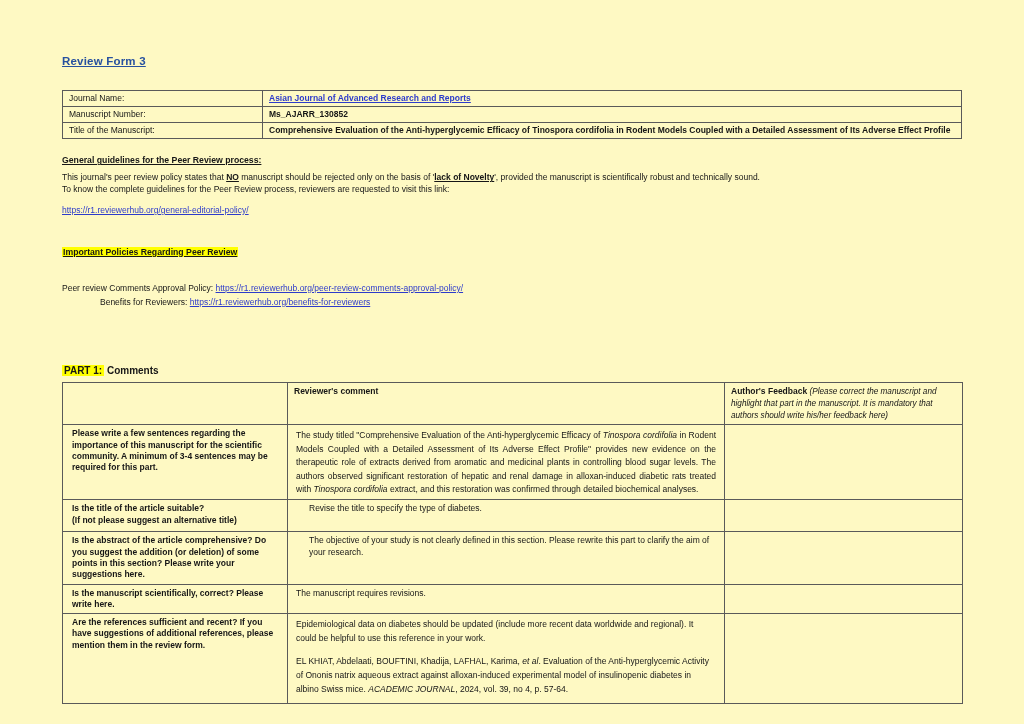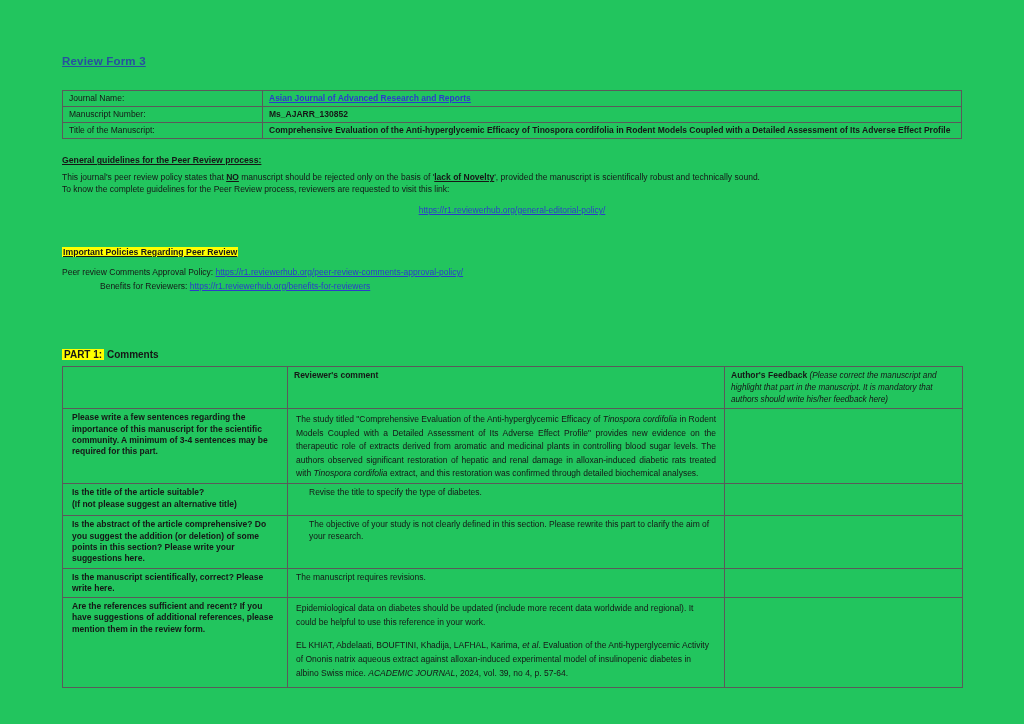--- a/index.html
+++ b/index.html
@@ -2,21 +2,21 @@
 <html><head>
 <meta charset="utf-8">
 <style>
   * { margin:0; padding:0; box-sizing:border-box; }
   html,body { background:#ffffff; }
   body {
     width:1024px; height:724px; overflow:hidden;
     font-family:"Liberation Sans", sans-serif;
     color:#161616;
   }
-  .page { width:1024px; height:724px; padding:55px 62px 0 62px; background:#22c55e; }
+  .page { width:1024px; height:724px; padding:55px 62px 0 62px; background:#fef9c3; }
 
   .doc-title {
     font-size:11.5px; font-weight:bold; text-decoration:underline;
     color:#27519F; letter-spacing:.2px;
   }
 
   table { border-collapse:collapse; table-layout:fixed; }
   td, th { border:1px solid #5a5a5a; vertical-align:top; }
 
   
@@ -27,27 +27,27 @@
   .journal-link { color:#2D3BCB; font-weight:bold; text-decoration:underline; cursor:pointer; }
 
   
   .section-heading {
     margin-top:16px; font-size:8.7px; font-weight:bold; text-decoration:underline;
   }
   .body-text { font-size:8.5px; line-height:1.4; }
   .guidelines-para { margin-top:7px; width:900px; }
   .bold-underline { font-weight:bold; text-decoration:underline; }
   .doc-link { color:#2D3BCB; text-decoration:underline; cursor:pointer; }
-  .link-line { margin-top:9px;text-align:center; }
+  .link-line { margin-top:9px; }
 
   .policies-heading {
     margin-top:30px; display:inline-block; background:#FFFF00;
     font-size:8.7px; font-weight:bold; text-decoration:underline; padding:0 1px;text-align:right;
   }
-  .policy-line { margin-top:7px; line-height:1.5; }
+  .policy-line { margin-top:23px; line-height:1.5; }
   .policy-line + .policy-line { margin-top:1px;padding-left:38px; }
 
   
   .part1-heading { margin-top:57px; font-size:10px; font-weight:bold; }
   .part1-badge { background:#FFFF00; padding:0 2px; }
 
   
   .comments-table { width:900px; margin-top:6px; }
   .comments-table th, .comments-table td { font-size:8.5px; }
   .comments-table th { text-align:left; font-weight:bold; padding:3px 6px; height:30px; line-height:1.3; }

